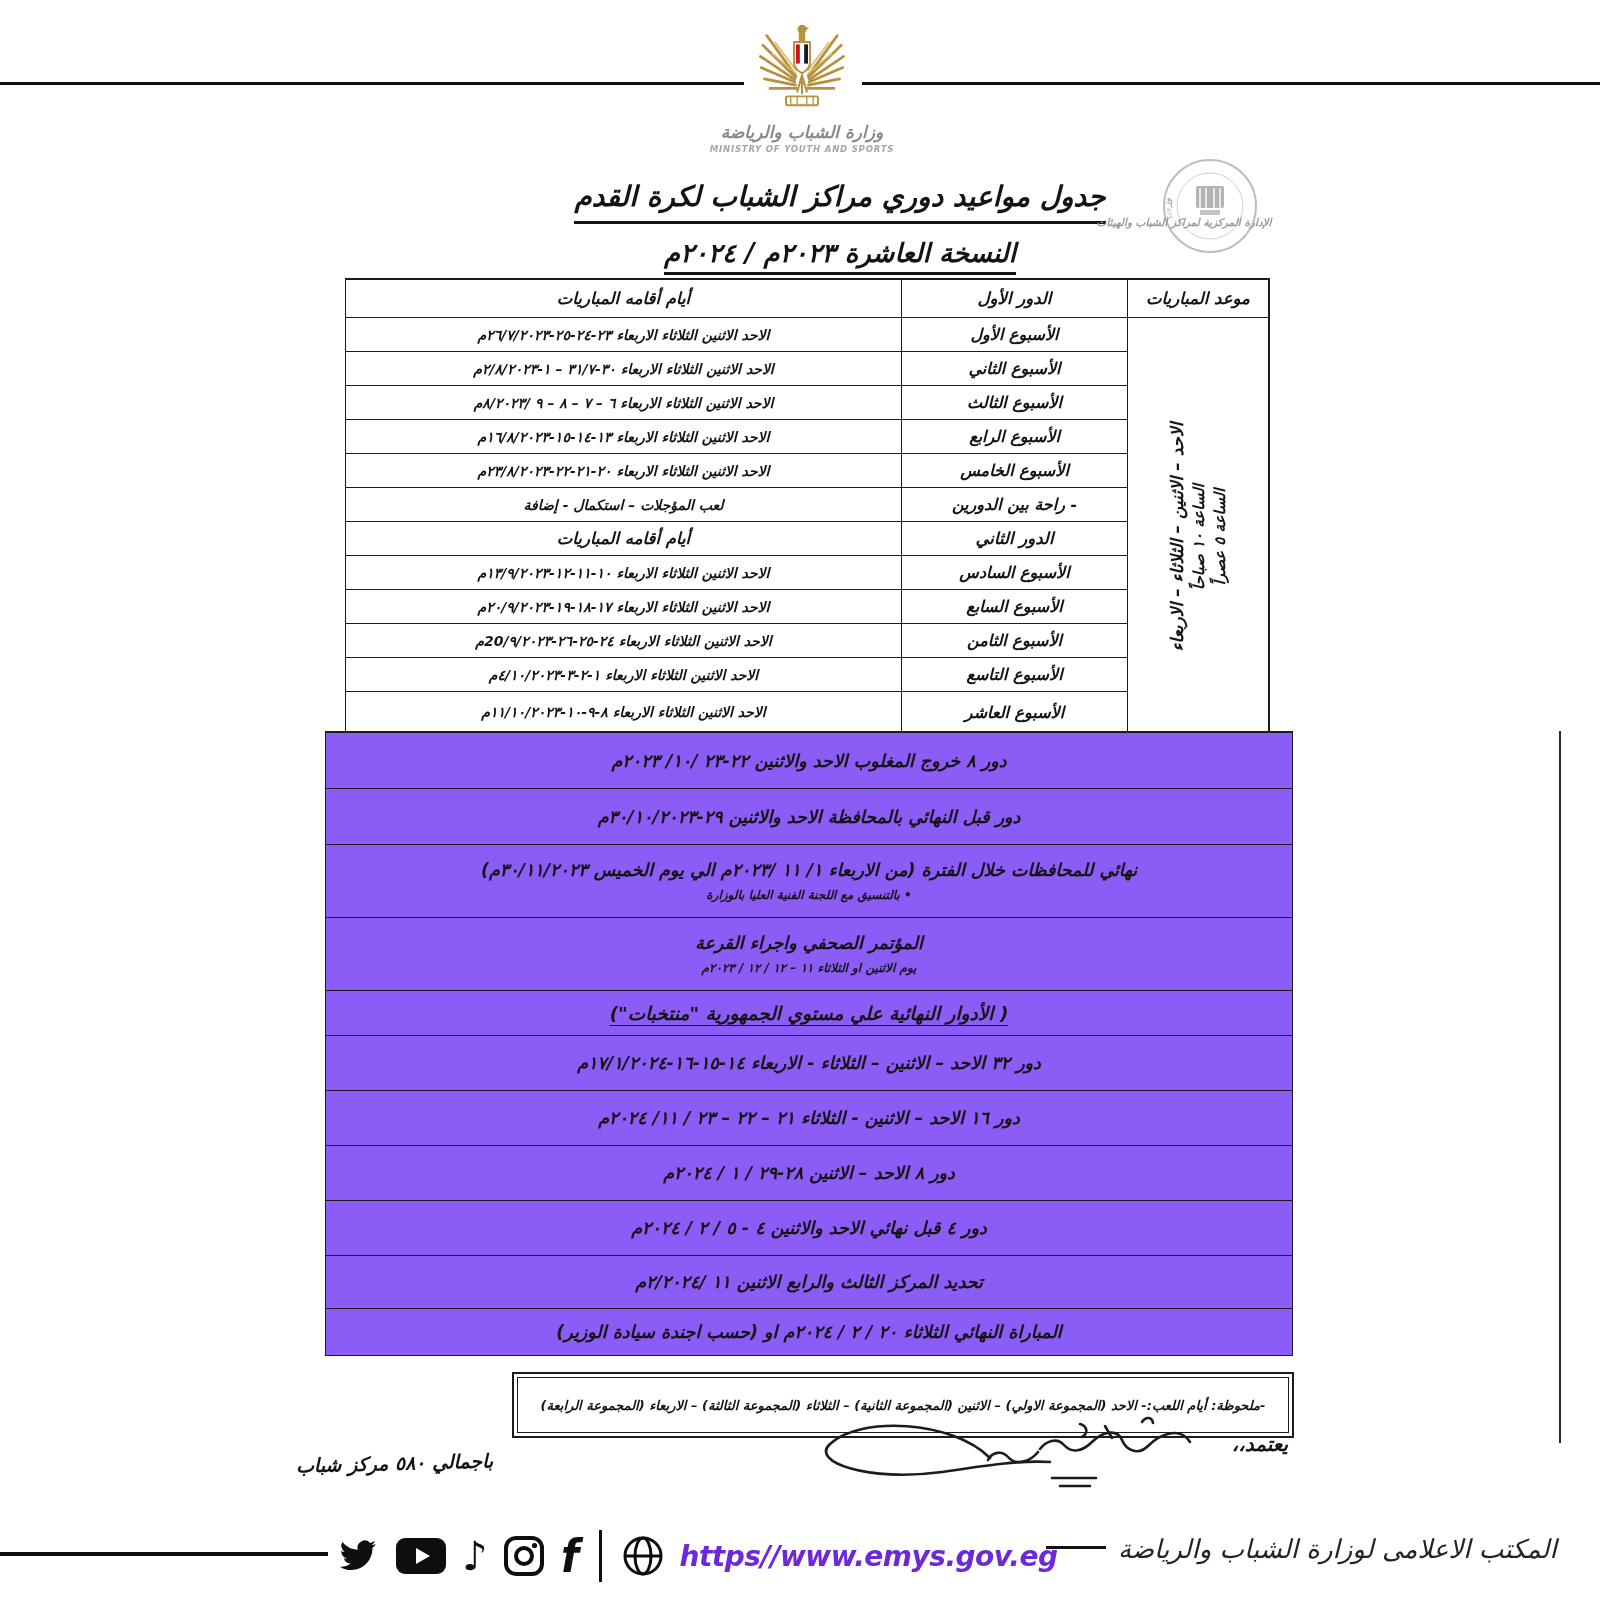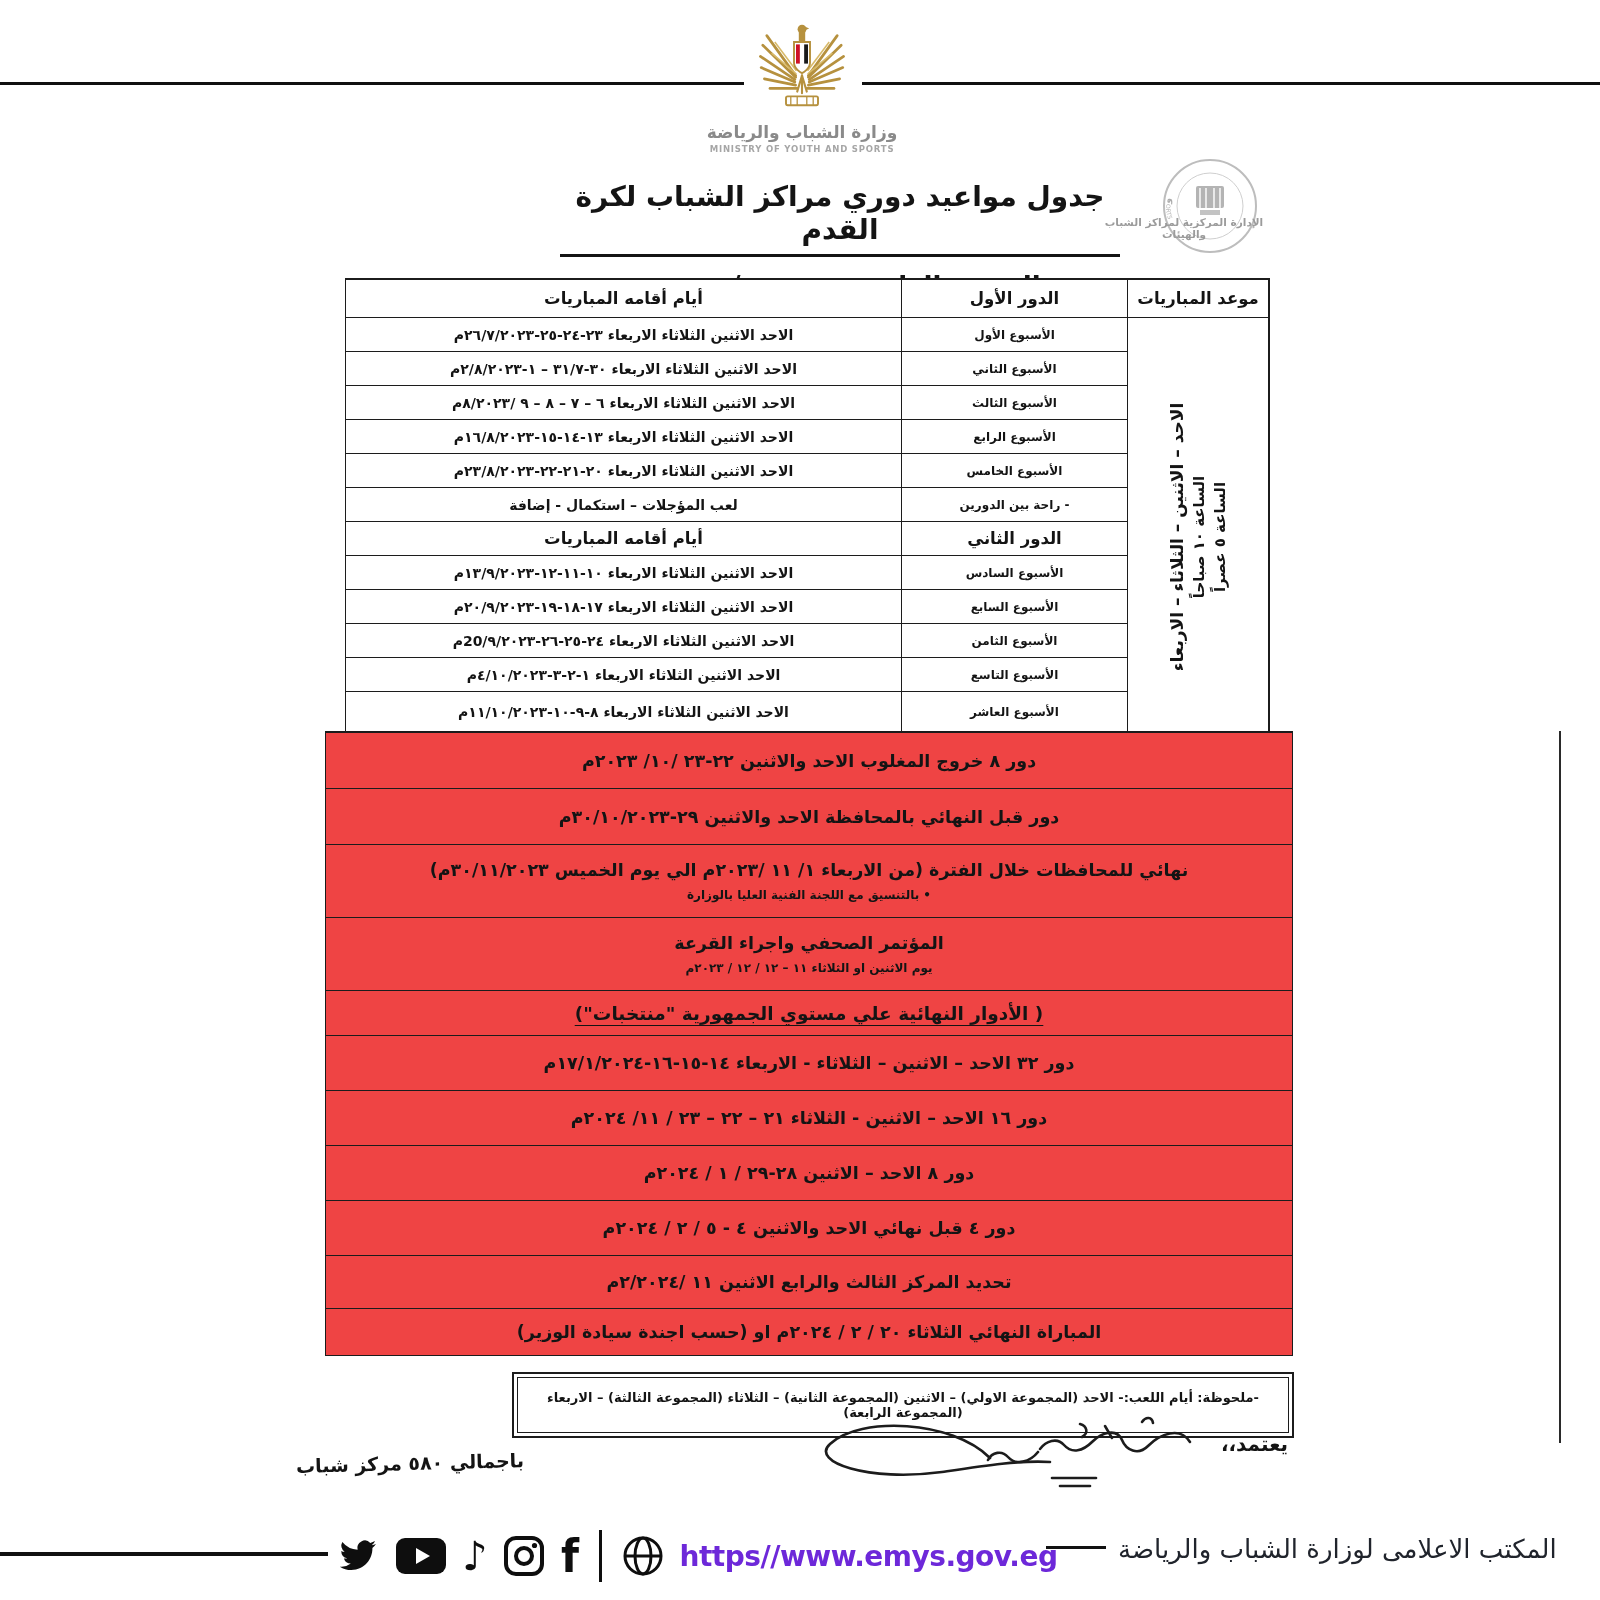--- a/index.html
+++ b/index.html
@@ -1,17 +1,17 @@
 <!DOCTYPE html>
 <html lang="ar" dir="rtl"><head>
 <meta charset="utf-8">
 <style>
   html,body{margin:0;padding:0;background:#ffffff;}
   #page{position:relative;width:1600px;height:1600px;background:#fff;overflow:hidden;
-        font-family:"DejaVu Sans",sans-serif;color:#141414;direction:rtl;}
+        font-family:"DejaVu Sans",sans-serif;color:#141414;direction:rtl;font-style:italic;}
   
   .top-rule{position:absolute;top:82px;left:0;width:1600px;height:3px;background:#101010;}
   .logo-patch{position:absolute;top:14px;left:744px;width:118px;height:150px;background:#fff;}
   .emblem{position:absolute;top:18px;left:752px;width:100px;height:112px;}
   .ministry-ar{position:absolute;top:122px;left:640px;width:324px;text-align:center;
                font-size:17px;font-weight:700;color:#8a8a8a;}
   .ministry-en{position:absolute;top:144px;left:640px;width:324px;text-align:center;
                font-size:8.5px;font-weight:700;color:#a6a6a6;letter-spacing:.8px;direction:ltr;}
   
   .title-wrap{position:absolute;top:180px;left:560px;width:560px;text-align:center;}
@@ -25,31 +25,31 @@
              font-size:10.5px;font-weight:700;color:#9b9b9b;}
   
   .sched{position:absolute;top:278px;left:345px;display:grid;direction:rtl;
          grid-template-columns:141px 226px 556px;
          grid-template-rows:38px repeat(11,34px) 41px;
          border-top:2px solid #1c1c1c;border-left:0;border-right:2px solid #1c1c1c;background:#fff;}
   .cell{border-left:1.6px solid #1c1c1c;border-bottom:1.6px solid #1c1c1c;
         display:flex;align-items:center;justify-content:center;text-align:center;
         font-weight:700;overflow:hidden;}
   .head{font-size:16.5px;}
-  .wk{font-size:12px;}
+  .wk{font-size:16px;}
   .dt{font-size:14px;}
   .round-hdr{font-size:16.5px;}
   .postponed{grid-column:2/4;font-size:19px;}
   .time-cell{grid-column:1;grid-row:2/span 13;position:relative;}
   .time-rot{position:absolute;top:50%;left:50%;transform:translate(-50%,-50%) rotate(-90deg);
             width:400px;text-align:center;direction:rtl;display:flex;flex-direction:column;gap:3px;}
   .time-days{font-size:17px;font-weight:700;}
   .time-hour{font-size:15px;font-weight:700;}
   
-  .knock{position:absolute;top:731px;left:325px;width:966px;background:#ef4444;
+  .knock{position:absolute;top:731px;left:325px;width:966px;background:#8b5cf6;
          border-top:2px solid #1c1c1c;border-left:1.6px solid #1c1c1c;border-right:1.8px solid #1c1c1c;}
   .krow{display:flex;flex-direction:column;justify-content:center;align-items:center;
         border-bottom:1.6px solid #1c1c1c;font-weight:800;text-align:center;}
   .krow .l1{font-size:17.5px;}
   .krow .l2{font-size:12px;margin-top:8px;}
   .finals-hdr .l1{font-size:18.5px;text-decoration:underline;text-underline-offset:5px;}
   .side-line{position:absolute;top:731px;left:1559px;width:2.4px;height:712px;background:#2a2a2a;}
   
   .note-box{position:absolute;top:1372px;left:512px;width:778px;height:62px;
             border:2px solid #1c1c1c;display:flex;align-items:stretch;justify-content:stretch;}

